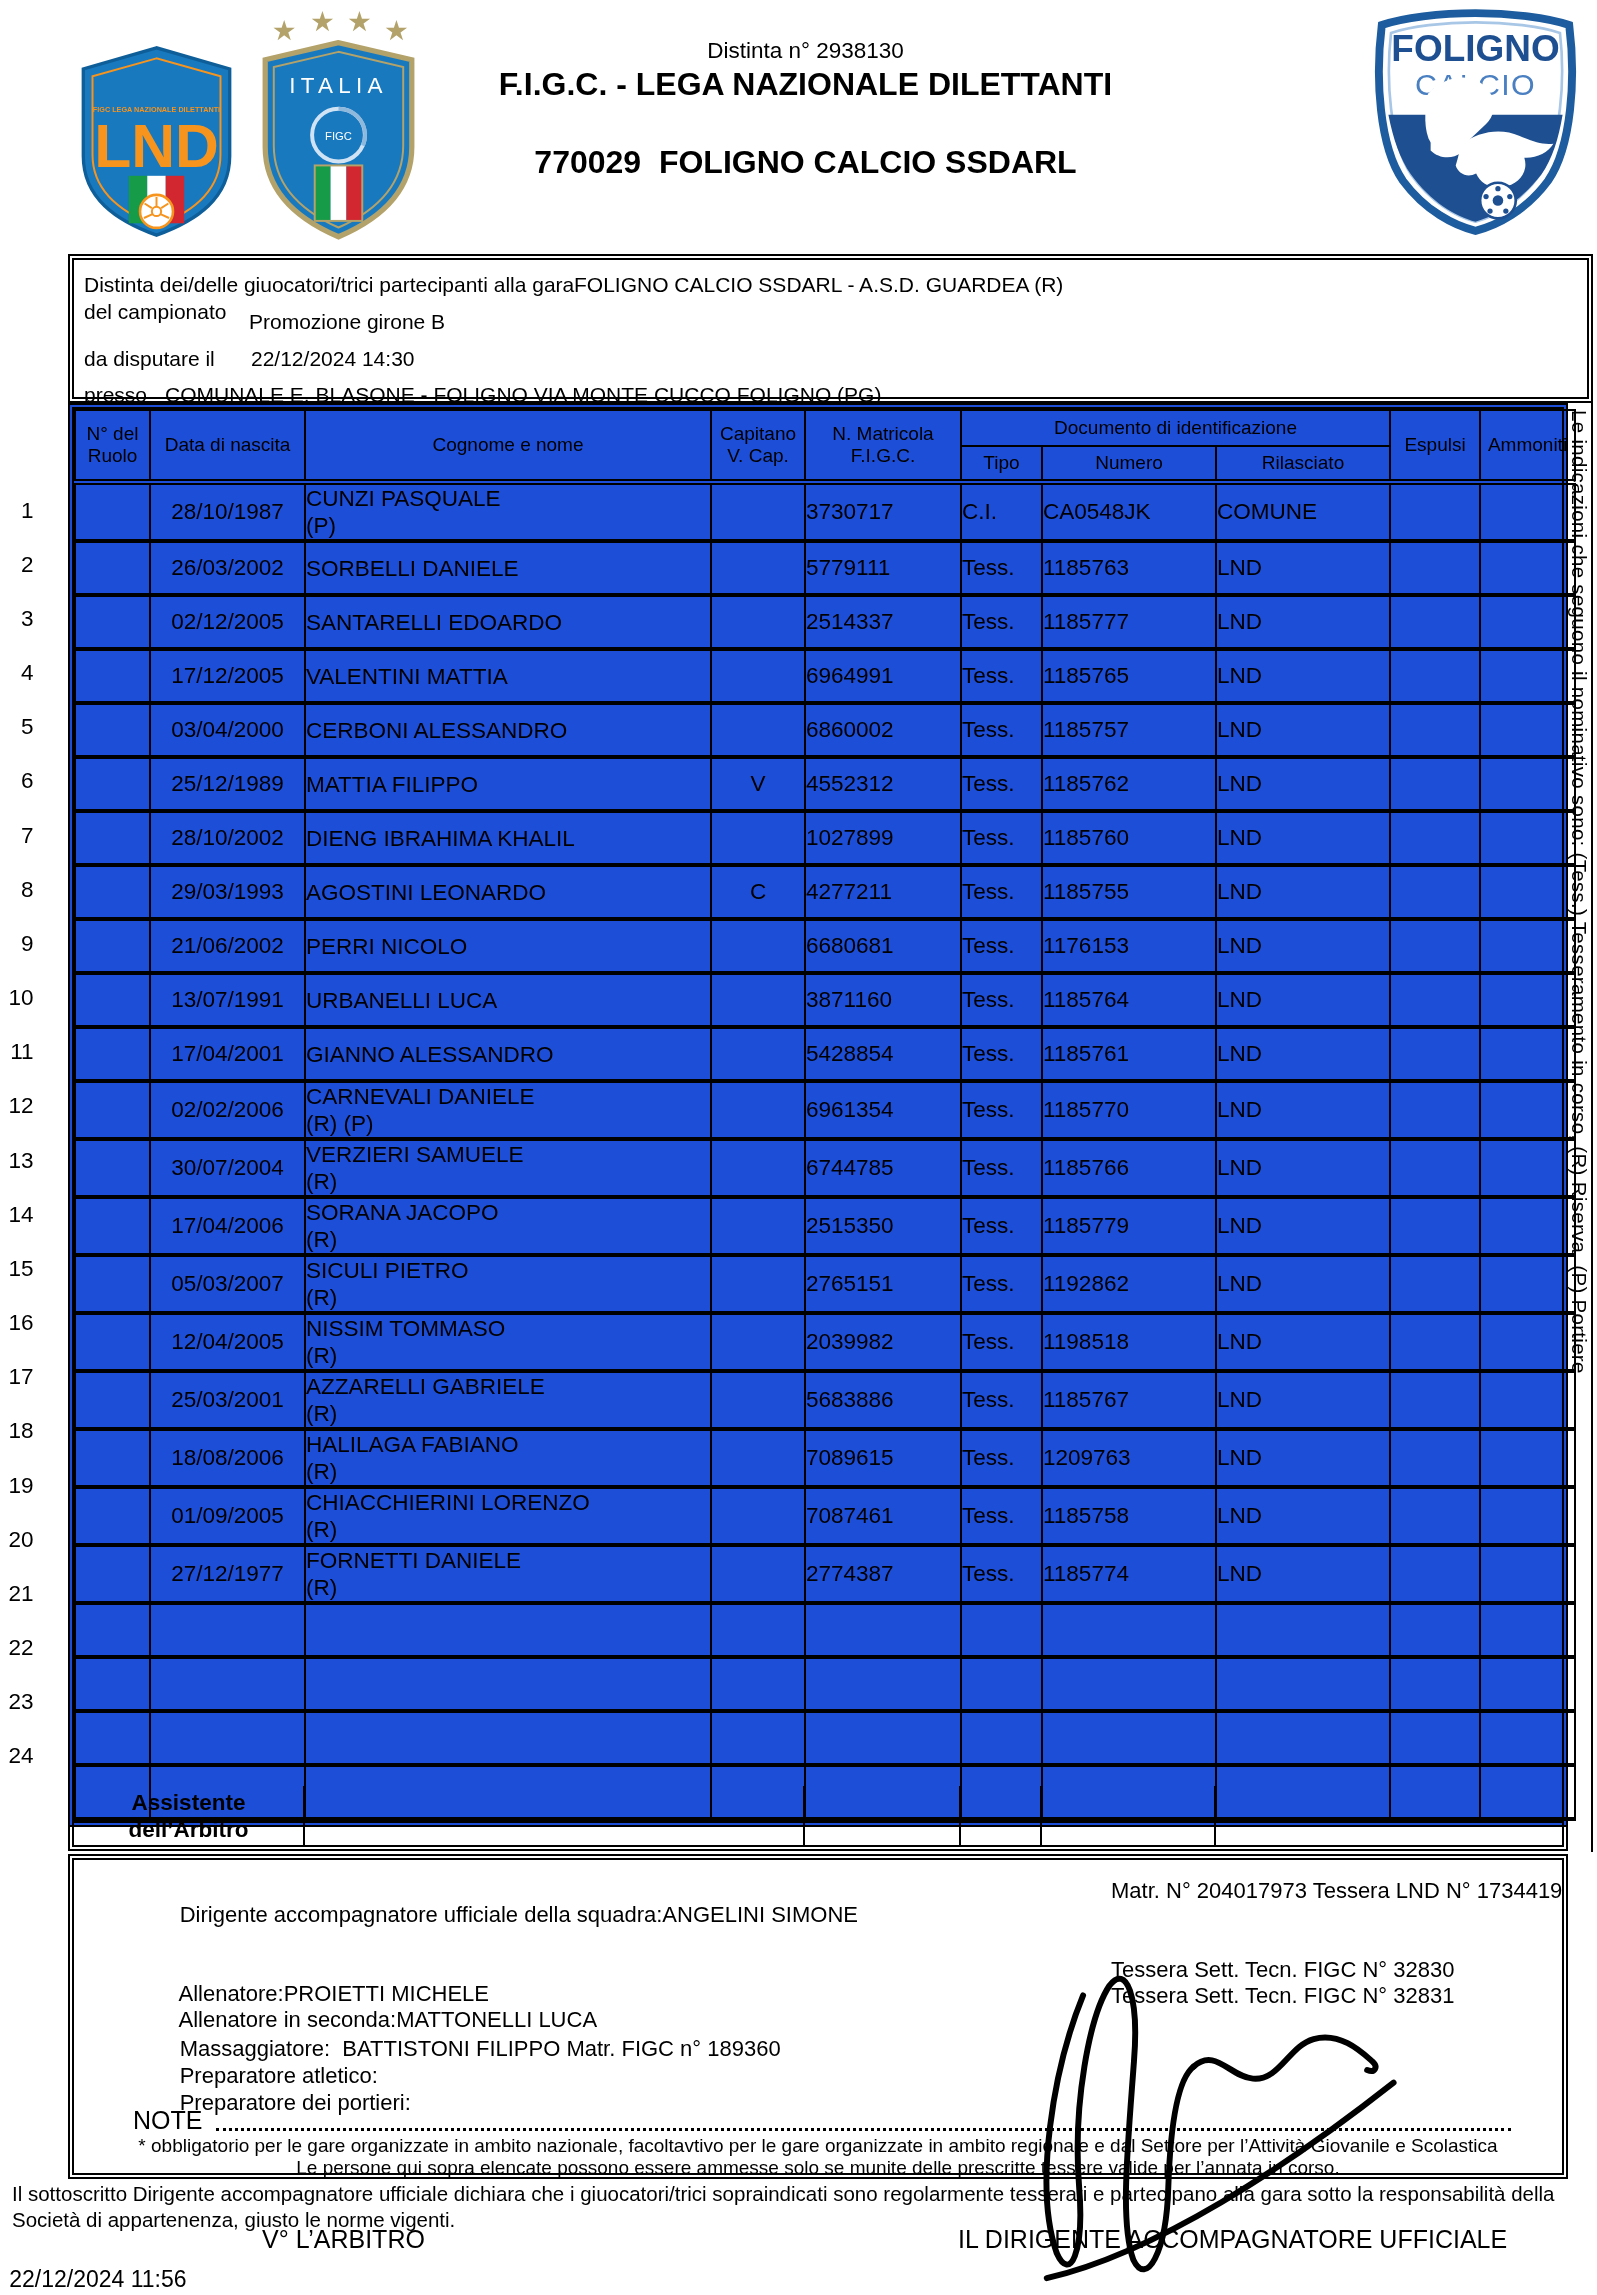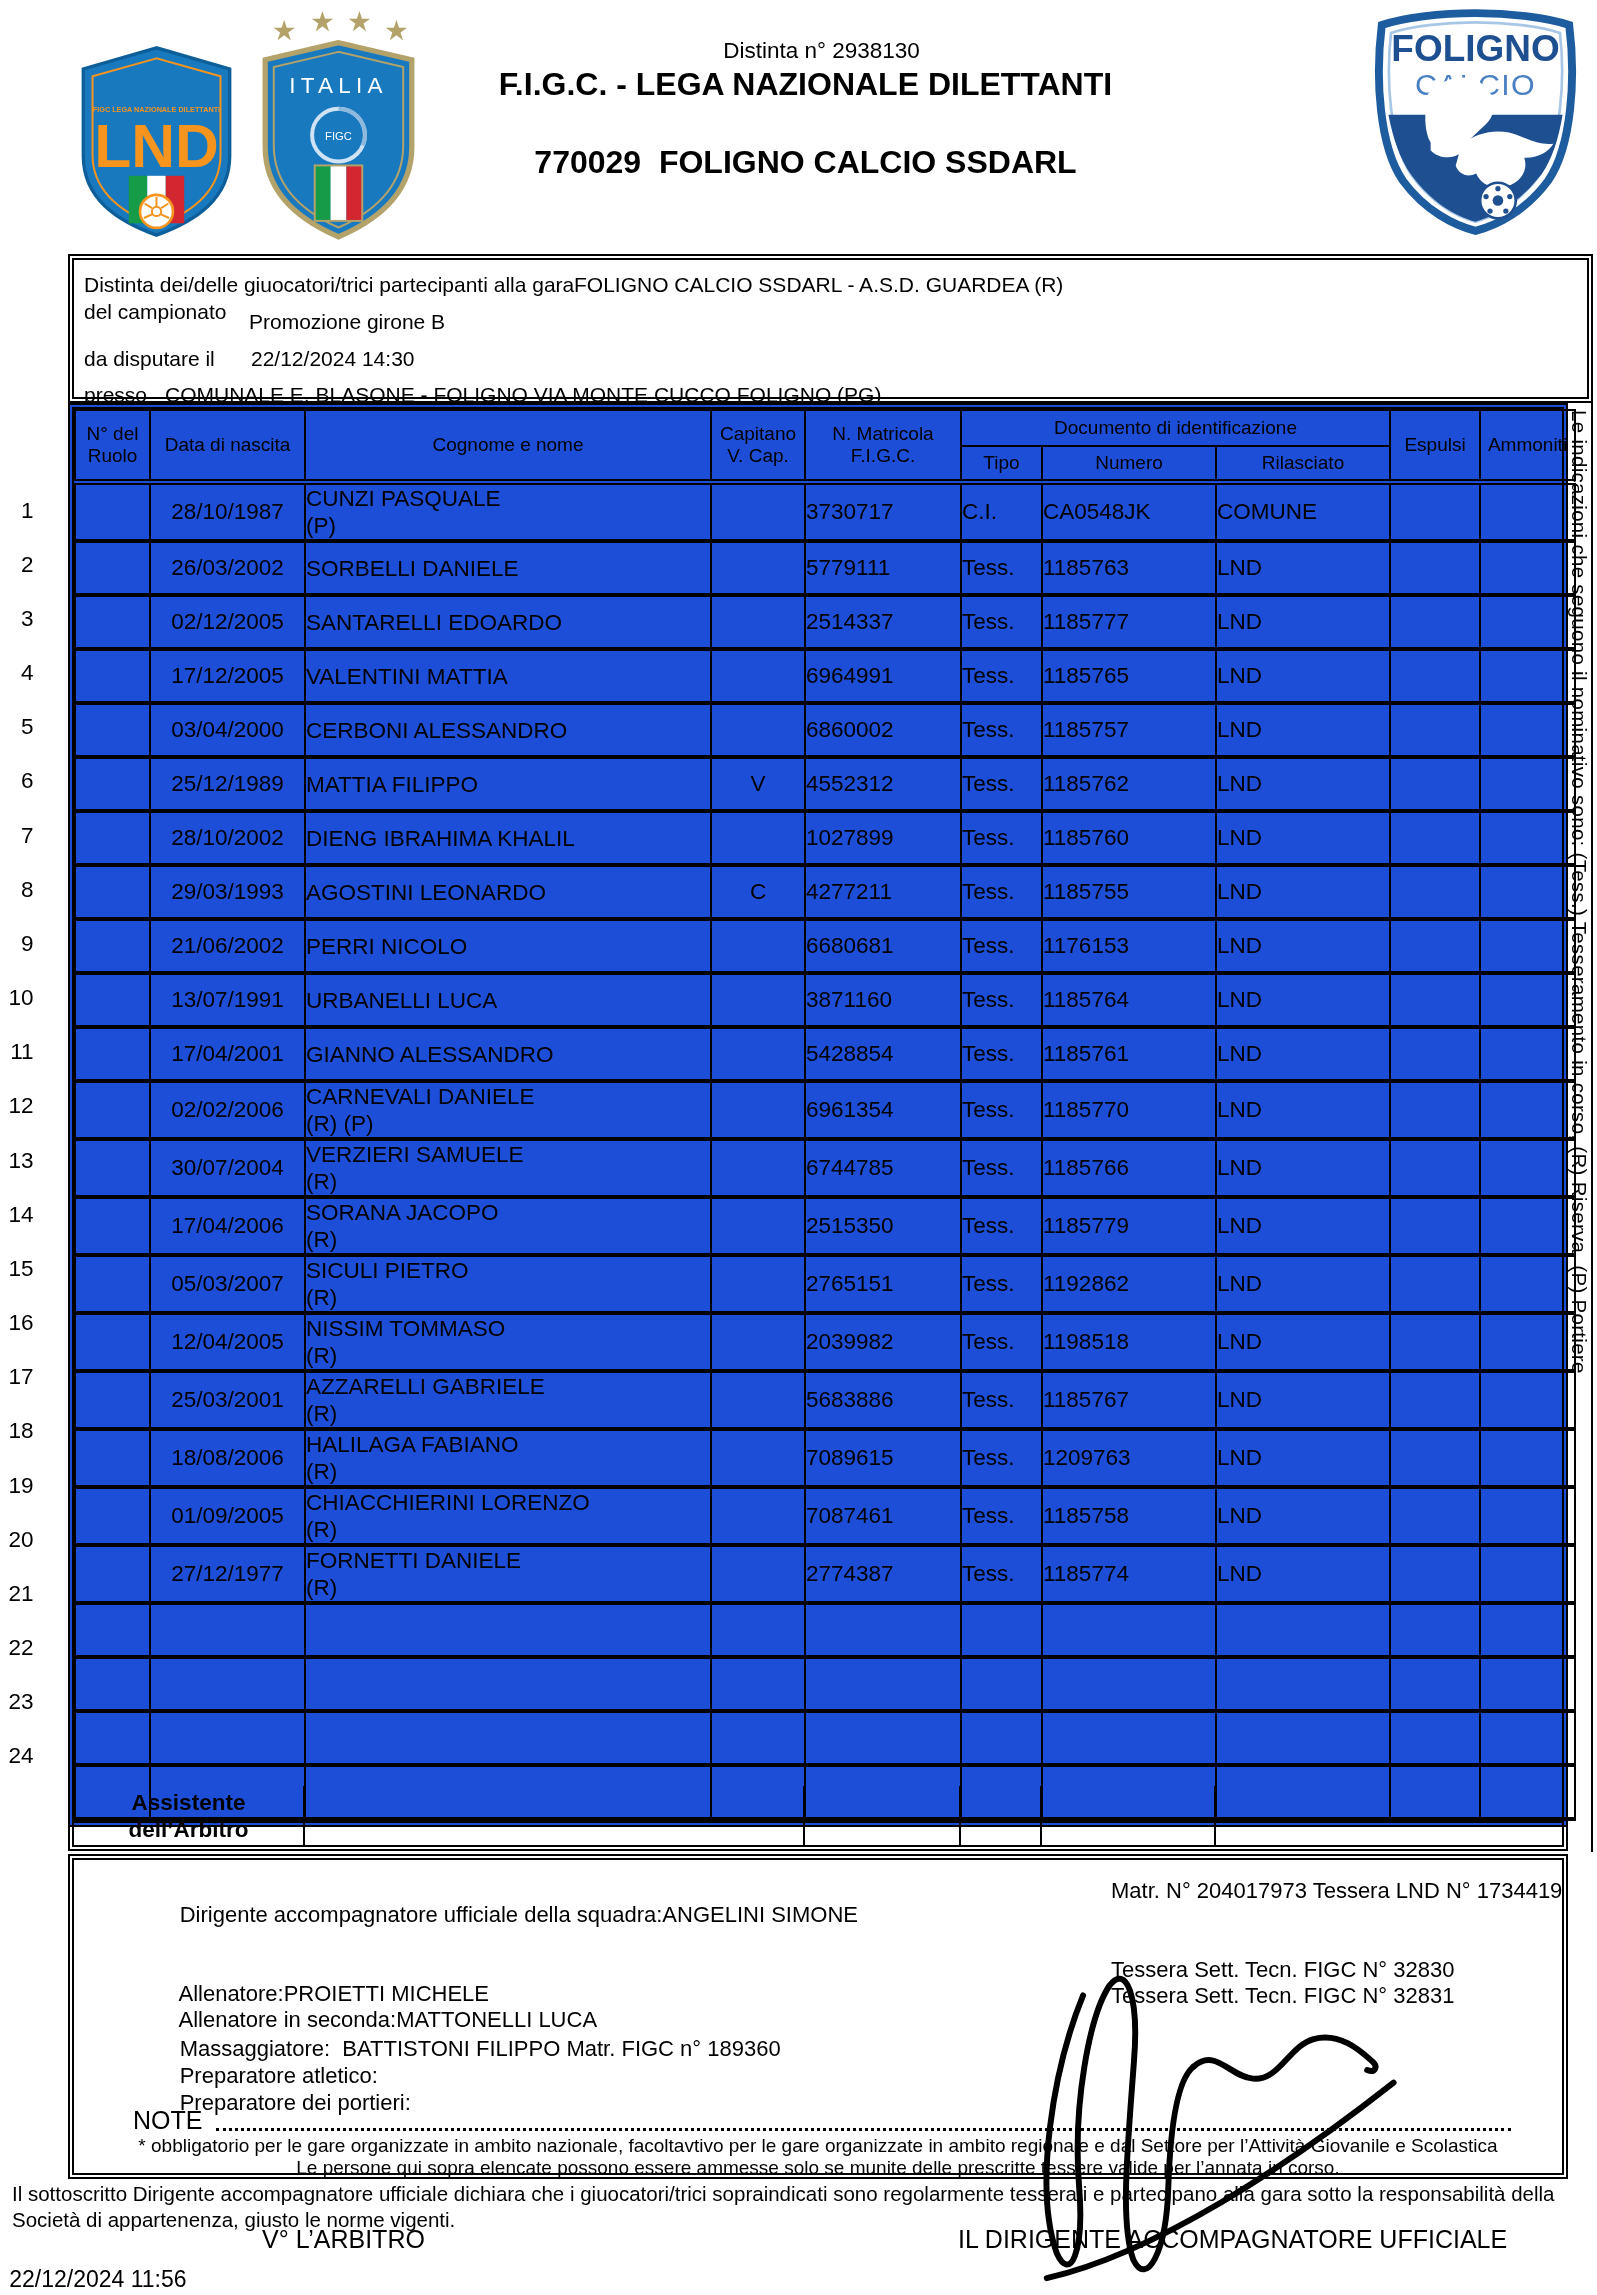--- a/index.html
+++ b/index.html
@@ -3,21 +3,21 @@
 <meta charset="utf-8">
 <style>
   html,body{margin:0;padding:0;background:#e8e8e8;}
   .page{position:relative;width:1597px;height:2295px;background:#ffffff;
         font-family:"Liberation Sans","DejaVu Sans",sans-serif;color:#000;overflow:hidden;}
   .abs{position:absolute;}
   .pre{white-space:pre;}
 
   
   .title-block{left:343px;top:0;width:925px;text-align:center;}
-  .distinta-no{position:absolute;left:16px;top:38px;width:100%;font-size:22.5px;}
+  .distinta-no{position:absolute;left:0;top:38px;width:100%;font-size:22.5px;}
   .fed-title{position:absolute;left:0;top:66px;width:100%;font-size:32px;font-weight:bold;}
   .team-title{position:absolute;left:0;top:144px;width:100%;font-size:32px;font-weight:bold;white-space:pre;}
 
   
   .infobox{left:68px;top:254px;width:1525px;height:149px;border:6px double #000;box-sizing:border-box;}
   .infoline{position:absolute;font-size:21px;line-height:24px;white-space:pre;}
 
   
   .tablewrap{left:68px;top:403px;width:1500px;border:6px double #000;box-sizing:border-box;background:#1d4ed8;}
   table.roster{width:100%;border-collapse:collapse;table-layout:fixed;}

